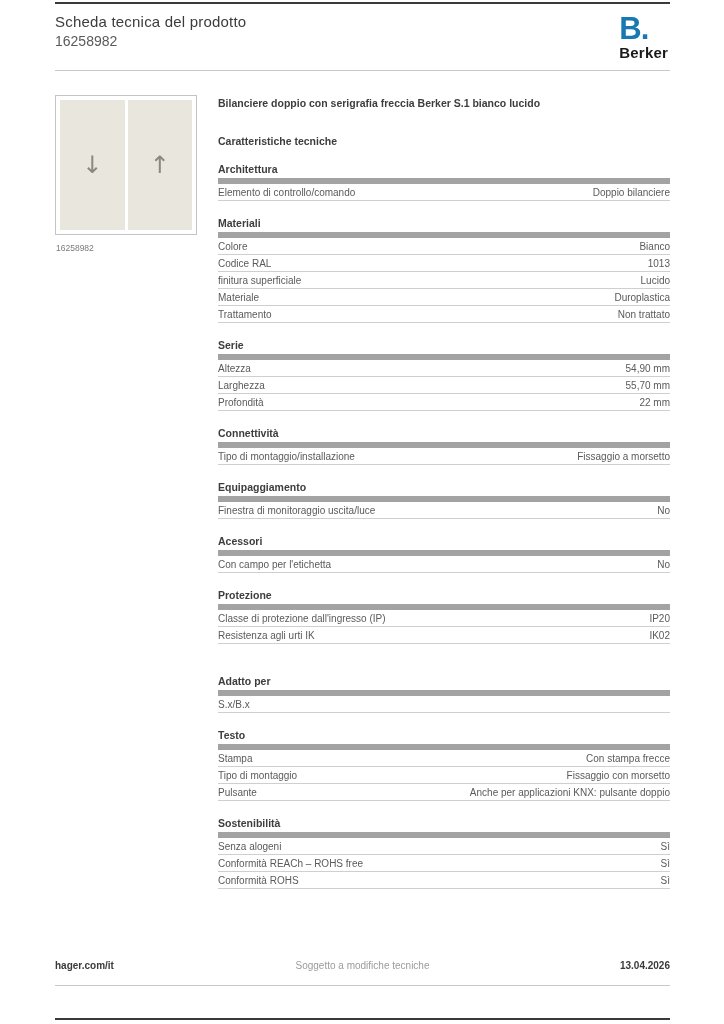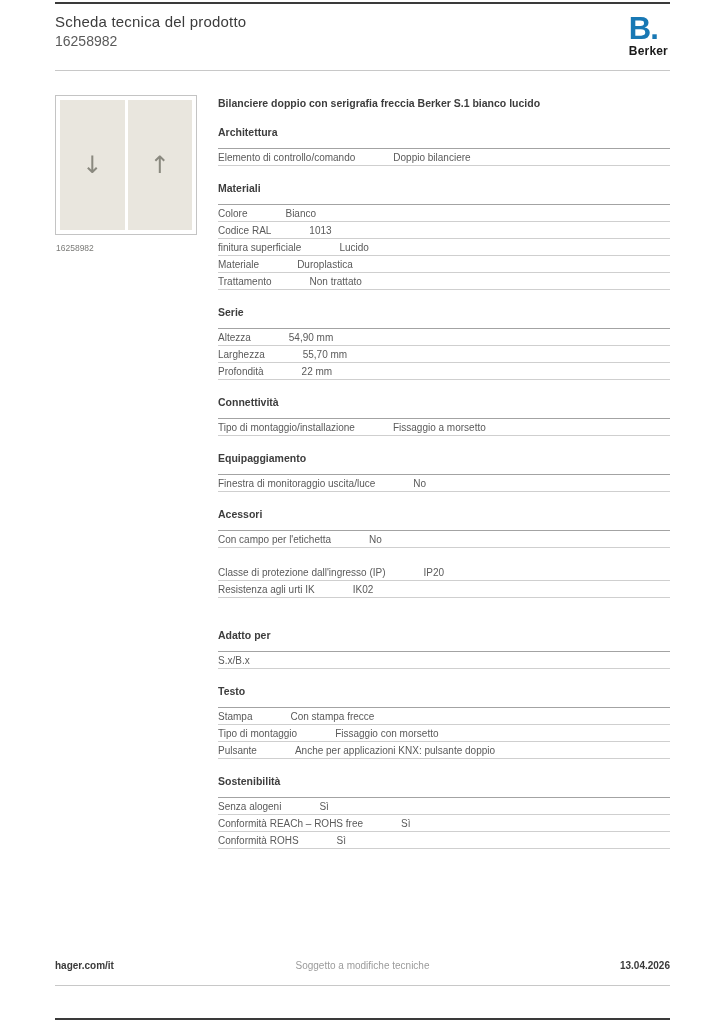--- a/index.html
+++ b/index.html
@@ -16,21 +16,21 @@
   .page-rule { position: absolute; left: 55px; width: 615px; height: 2px; background: #3a3a3a; }
   .page-rule.top { top: 2px; }
   .page-rule.bottom { top: 1018px; }
 
   
   .header { position: absolute; left: 55px; top: 13px; width: 615px; }
   .doc-title { font-size: 15px; font-weight: normal; color: #3c3c3c; letter-spacing: 0.2px; }
   .doc-number { font-size: 14px; color: #5a5a5a; margin-top: 3px; }
   .logo { position: absolute; right: 2px; top: 0; text-align: left; line-height: 1; }
   .logo-mark { font-size: 31px; font-weight: 900; color: #1878b4; letter-spacing: -1px; font-family: "Liberation Sans", sans-serif; }
-  .logo-name { font-size: 12px; font-weight: bold; color: #1a1a1a; margin-top: 1px; letter-spacing: 0.2px; }
+  .logo-name { font-size: 15px; font-weight: bold; color: #1a1a1a; margin-top: 1px; letter-spacing: 0.2px; }
   .header-sep { position: absolute; left: 55px; top: 70px; width: 615px; height: 1px; background: #c8c8c8; }
 
   
   .product-img {
     position: absolute; left: 55px; top: 95px;
     width: 142px; height: 140px;
     border: 1px solid #c4c4c4; background: #ffffff;
     display: flex; gap: 3px; padding: 4px;
   }
   .rocker {
@@ -41,24 +41,24 @@
   .img-caption { position: absolute; left: 56px; top: 243px; font-size: 8.5px; color: #7b7b78; }
 
   
   .specs { position: absolute; left: 218px; top: 97px; width: 452px; color: #5a5a5a; }
   .product-title { font-size: 10.5px; font-weight: bold; color: #3d3d3d; line-height: 1.25; }
   .specs-heading { font-size: 10.5px; font-weight: bold; color: #3d3d3d; margin-top: 25px; }
   .section { margin-top: 16px; }
   .section.gap-large { margin-top: 31px; }
   .section-name {
     font-size: 10.5px; font-weight: bold; color: #3d3d3d;
-    padding-bottom: 10px; border-bottom: 1px solid #a3a3a3;
+    padding-bottom: 3px; border-bottom: 6px solid #a3a3a3;
   }
   .row {
-    display: flex; justify-content: flex-start; align-items: baseline;
+    display: flex; justify-content: space-between; align-items: baseline;
     font-size: 10px; color: #5a5a5a;
     padding: 3px 0 2px 0;
     border-bottom: 1px solid #cfcfcf;
   }
   .row .label { text-align: left; padding-right: 10px; }
   .row .value { text-align: right; white-space: nowrap; padding-left: 28px; }
 
   
   .footer-sep { position: absolute; left: 55px; top: 985px; width: 615px; height: 1px; background: #c8c8c8; }
   .footer { position: absolute; left: 55px; top: 960px; width: 615px; display: flex; align-items: baseline; font-size: 10px; }
@@ -88,20 +88,21 @@
       <span class="arrow">↓</span>
     </div>
     <div class="rocker">
       <span class="arrow">↑</span>
     </div>
   </div>
   <div class="img-caption">16258982</div>
 
   <div class="specs">
     <div class="product-title">Bilanciere doppio con serigrafia freccia Berker S.1 bianco lucido</div>
+    <div class="specs-heading">Caratteristiche tecniche</div>
     <div id="sections-root">
         <div class="section">
           <div class="section-name">Architettura</div>
           <div class="row">
             <span class="label">Elemento di controllo/comando</span>
             <span class="value">Doppio bilanciere</span>
           </div>
         </div>
         <div class="section">
           <div class="section-name">Materiali</div>
@@ -156,20 +157,21 @@
           </div>
         </div>
         <div class="section">
           <div class="section-name">Acessori</div>
           <div class="row">
             <span class="label">Con campo per l'etichetta</span>
             <span class="value">No</span>
           </div>
         </div>
         <div class="section">
+          <div class="section-name">Protezione</div>
           <div class="row">
             <span class="label">Classe di protezione dall'ingresso (IP)</span>
             <span class="value">IP20</span>
           </div>
           <div class="row">
             <span class="label">Resistenza agli urti IK</span>
             <span class="value">IK02</span>
           </div>
         </div>
         <div class="section gap-large">

